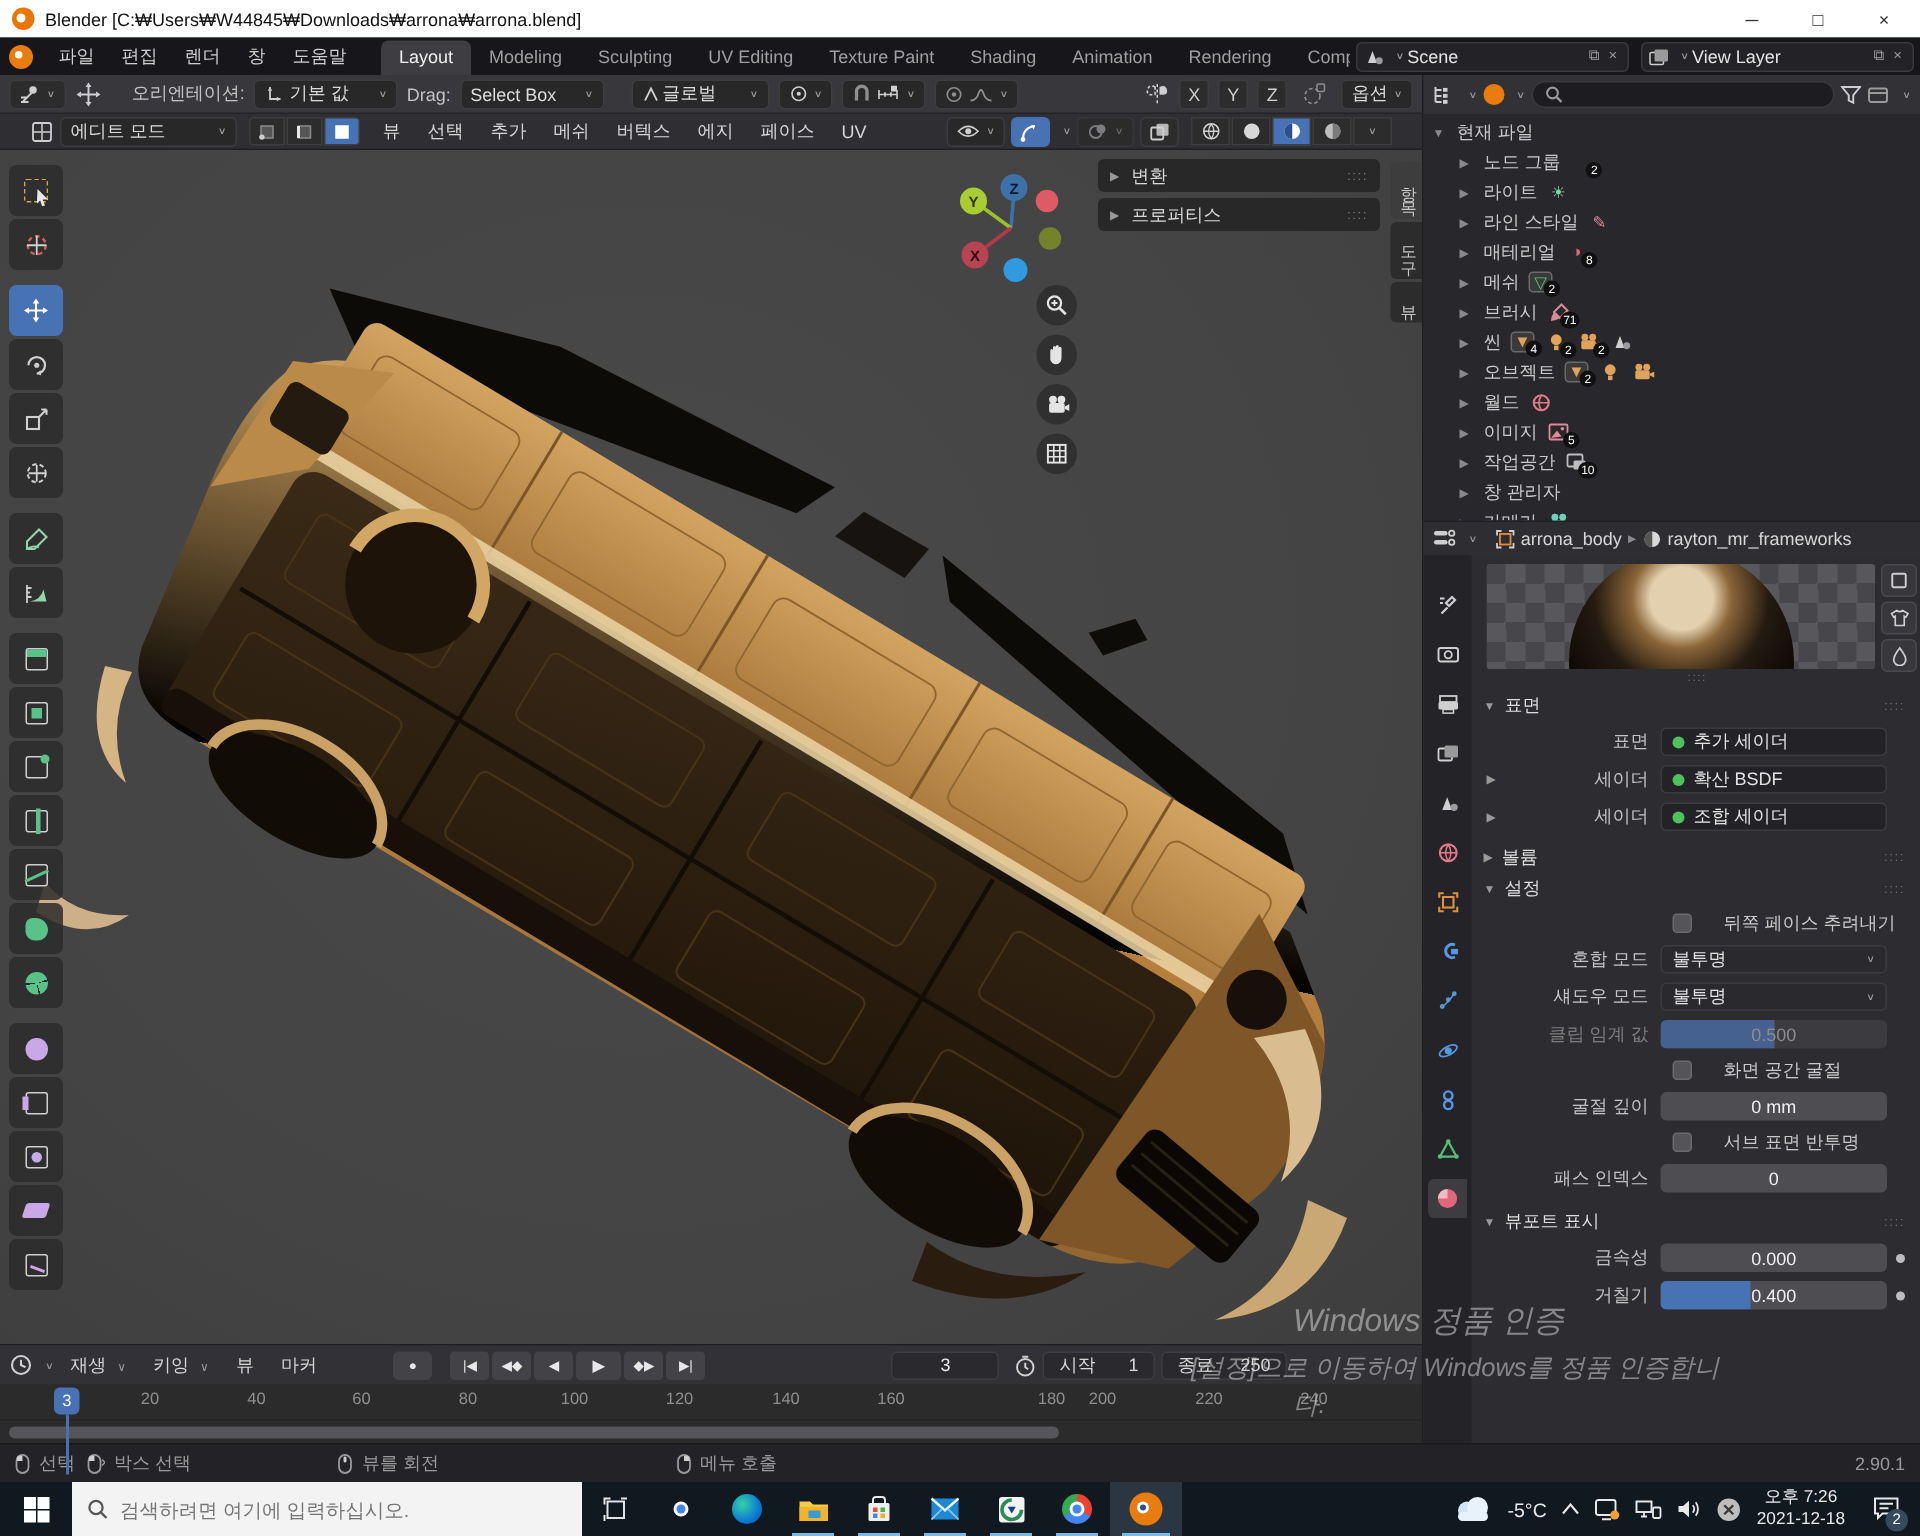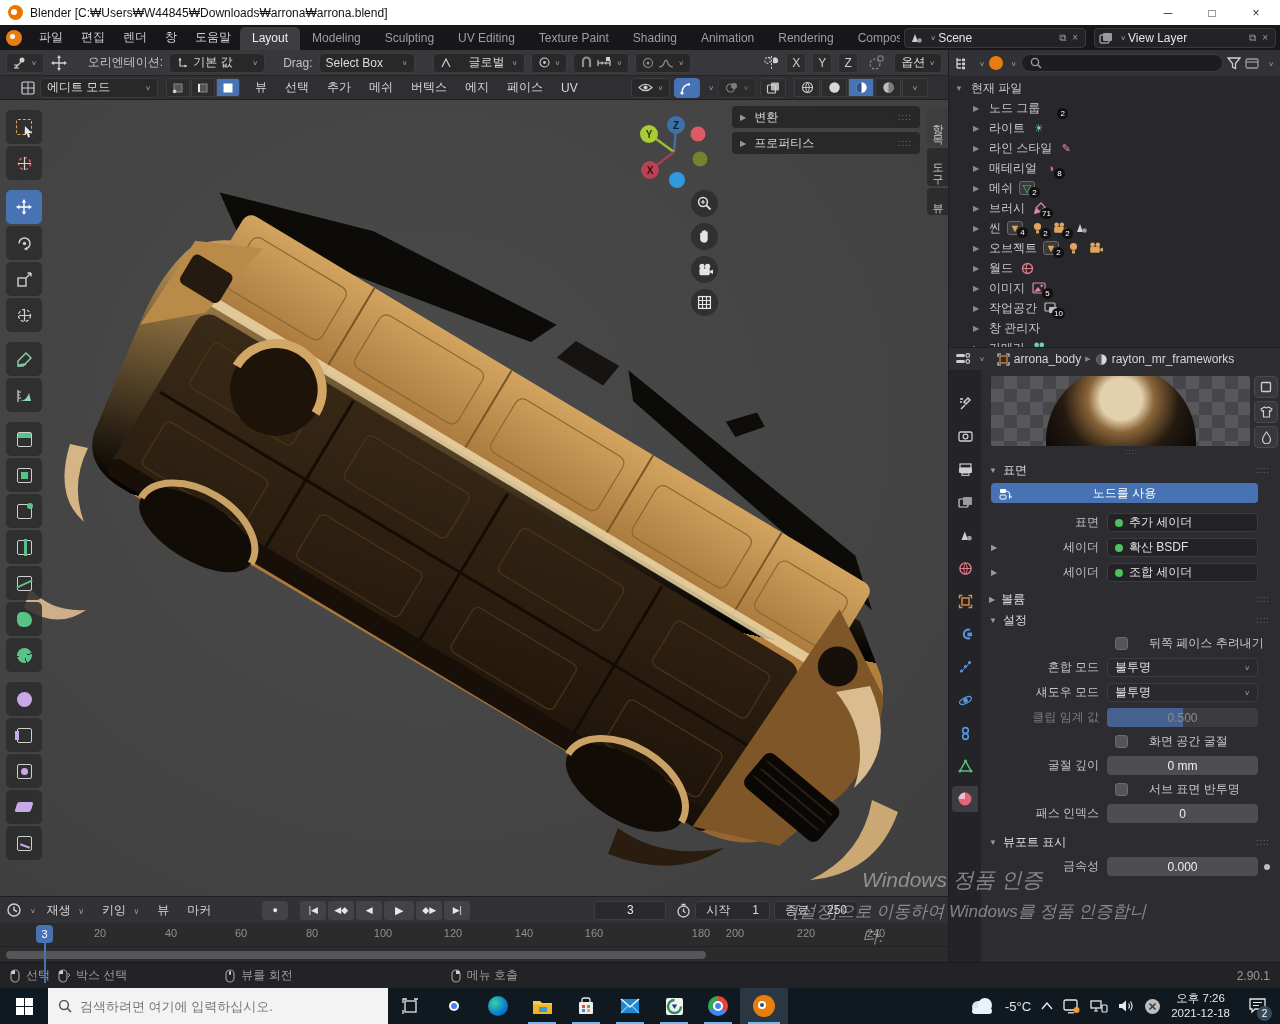--- a/index.html
+++ b/index.html
@@ -12,21 +12,21 @@
   .titlebar .blogo { width:15px; height:15px; border-radius:50%; background:#ea7600; position:relative; margin-right:7px; }
   .titlebar .blogo::after { content:""; position:absolute; left:3px; top:4px; width:6px; height:6px; border-radius:50%; background:#fff; }
   .titlebar .ttl { font-size:12px; flex:1; white-space:nowrap; overflow:hidden; }
   .wbtn { width:44px; height:25px; display:flex; align-items:center; justify-content:center; font-size:12px; color:#333; }
 
   
   .topbar { height:25px; background:#17171b; display:flex; align-items:stretch; }
   .topbar .blogo2 { width:16px; height:16px; border-radius:50%; background:#e87d0d; align-self:center; margin:0 8px 0 6px; position:relative; }
   .topbar .blogo2::after { content:""; position:absolute; left:4px; top:4px; width:5px; height:5px; border-radius:50%; background:#fff; }
   .menu { display:flex; align-items:center; padding:0 9px; color:#cfcfcf; }
-  .wstabs { display:flex; align-items:flex-end; margin-left:0; overflow:hidden; flex:1; }
+  .wstabs { display:flex; align-items:flex-end; margin-left:14px; overflow:hidden; flex:1; }
   .wstab { padding:4px 12px 5px; color:#9f9f9f; background:transparent; border-top-left-radius:5px; border-top-right-radius:5px; white-space:nowrap; }
   .wstab.active { background:#3e3e42; color:#efefef; }
   .idwidget { display:flex; align-items:center; background:#232327; border:1px solid #3a3a3e; border-radius:4px; margin:2px 4px; padding:0 4px; height:20px; align-self:center; }
   .idwidget .wicon { width:14px; height:12px; margin-right:3px; }
   .idwidget .txt { color:#e4e4e4; padding:0 6px 0 2px; min-width:120px; }
   .idwidget .mini { color:#9a9a9a; font-size:10px; padding:0 3px; }
 
   
   .chev { font-size:8px; color:#9a9a9a; margin-left:4px; transform:scaleY(.8); }
   .dd { display:flex; align-items:center; background:#282828; border:1px solid #3d3d3d; border-radius:4px; height:20px; padding:0 6px; color:#dcdcdc; }
@@ -244,30 +244,30 @@
           </svg>
         <span class="lbl" style="margin-left:14px;">오리엔테이션:</span>
         <div class="dd" style="width:96px;">
           <svg width="12" height="12" viewBox="0 0 12 12">
               <path d="M4 1 L4 9 L11 9" stroke="#cfcfcf" fill="none" stroke-width="1.2"></path>
               <path d="M4 1 L2.5 3.5 L5.5 3.5 Z M11 9 L8.5 7.5 L8.5 10.5 Z" fill="#cfcfcf"></path>
             </svg>
           <span style="margin-left:5px;">기본 값</span>
           <span class="chev" style="margin-left:auto;">∨</span>
         </div>
-        <span class="lbl" style="margin-left:12px;">Drag:</span>
+        <span class="lbl" style="margin-left:0;">Drag:</span>
         <div class="dd" style="width:96px;">
           <span>Select Box</span>
           <span class="chev" style="margin-left:auto;">∨</span>
         </div>
         <div class="dd" style="margin-left:12px;width:92px;">
           <svg width="12" height="12" viewBox="0 0 12 12">
               <path d="M2 10 L6 2 L10 10" stroke="#cfcfcf" fill="none" stroke-width="1.2"></path>
             </svg>
-          <span style="margin-left:17px;">글로벌</span>
+          <span style="margin-left:2px;">글로벌</span>
           <span class="chev" style="margin-left:auto;">∨</span>
         </div>
         <div class="dd">
           <svg width="13" height="13" viewBox="0 0 13 13">
               <circle cx="6.5" cy="6.5" r="4.5" fill="none" stroke="#cfcfcf" stroke-width="1.1"></circle>
               <circle cx="6.5" cy="6.5" r="1.4" fill="#cfcfcf"></circle>
             </svg>
           <span class="chev">∨</span>
         </div>
         <div class="dd">
@@ -1030,28 +1030,20 @@
                 </svg>
               </span>
           </div>
           <div class="phandle">::::</div>
 
           <div class="phead">
             <span class="tri" style="font-size:8px;color:#9a9a9a;">▼</span>
             <span>표면</span>
             <span class="dots">::::</span>
           </div>
-          <div class="usebtn">
-            <svg class="nicon" width="15" height="13" viewBox="0 0 15 13">
-                <rect x="1" y="2" width="6" height="4" rx="1" fill="#fff"></rect>
-                <rect x="1" y="8" width="6" height="4" rx="1" fill="none" stroke="#fff"></rect>
-                <path d="M7 4 Q11 4 11 10 L13 10 M11 10 L10 8.6 M11 10 L10 11.4" stroke="#fff" fill="none" stroke-width="1.1"></path>
-              </svg>
-            <span>노드를 사용</span>
-          </div>
           <div class="prow">
             <span class="plabel">표면</span>
             <div class="pfield">
               <span class="gdot"></span>
               <span>추가 세이더</span>
             </div>
           </div>
           <div class="prow">
             <span class="tri" style="font-size:8px;color:#9a9a9a;width:14px;padding-left:2px;">▶</span>
             <span class="plabel" style="width:104px;">세이더</span>
@@ -1125,20 +1117,28 @@
           <div class="phead" style="margin-top:10px;">
             <span class="tri" style="font-size:8px;color:#9a9a9a;">▼</span>
             <span>뷰포트 표시</span>
             <span class="dots">::::</span>
           </div>
           <div class="prow prowrel">
             <span class="plabel">금속성</span>
             <div class="pslider">
               <span class="fill" style="width:0%;"></span>
               <span class="val">0.000</span>
+            </div>
+            <span class="keydot"></span>
+          </div>
+          <div class="prow prowrel">
+            <span class="plabel">거칠기</span>
+            <div class="pslider">
+              <span class="fill" style="width:40%;"></span>
+              <span class="val">0.400</span>
             </div>
             <span class="keydot"></span>
           </div>
         </div>
       </div>
     </div>
   </div>
 
   <div class="statusbar">
     <span class="hint">

